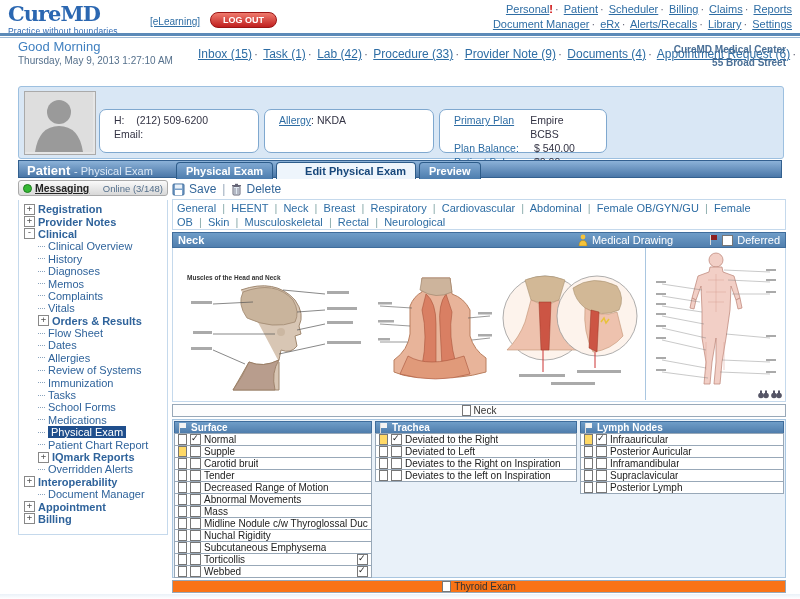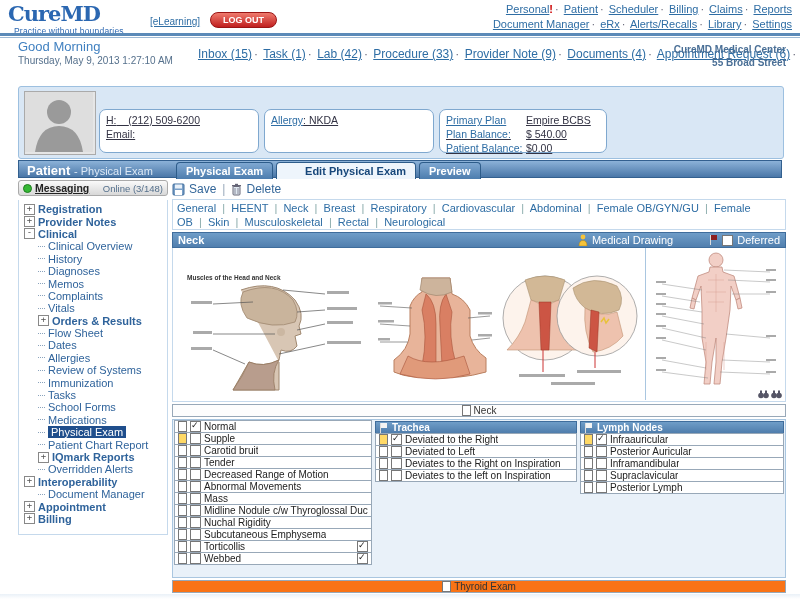--- a/index.html
+++ b/index.html
@@ -3,36 +3,36 @@
 <meta charset="utf-8">
 <style>
   html,body{margin:0;padding:0;background:#fff;}
   #app{position:relative;width:800px;height:599px;overflow:hidden;background:#fff;
        font-family:"Liberation Sans",sans-serif;font-size:11px;color:#333;}
   .abs{position:absolute;}
   a,.link{color:#2e6da4;text-decoration:underline;cursor:pointer;}
   .sep{color:#667;text-decoration:none;padding:0 2px;}
   
   .logo-title{font-family:"DejaVu Serif",serif;font-weight:bold;font-size:21px;color:#2b67b1;letter-spacing:-1px;line-height:24px;}
-  .logo-tag{font-size:8.5px;color:#2b67b1;letter-spacing:.2px;margin-left:6px;}
+  .logo-tag{font-size:8.5px;color:#2b67b1;letter-spacing:.2px;}
   .logout{display:inline-block;background:linear-gradient(#ef7a6d,#c01f1f);color:#fff;font-weight:bold;font-size:9px;
           padding:2px 12px;border-radius:9px;border:1px solid #9a1515;cursor:pointer;}
   .rule1{left:0;top:33px;width:800px;height:3px;background:#5b8ab8;}
   .rule2{left:0;top:37px;width:800px;height:1px;background:#9db9d4;}
   .navlinks{right:8px;top:2px;text-align:right;font-size:11px;line-height:15px;white-space:nowrap;}
   .excl{color:#cc0000;font-weight:bold;text-decoration:none;}
   .greet{left:18px;top:39px;}
   .greet .gm{font-size:13px;color:#4080c0;}
   .greet .dt{font-size:10px;color:#55708c;margin-top:1px;}
   .inboxlinks{left:186px;top:47px;font-size:12px;white-space:nowrap;margin-left:12px;}
   .clinic{right:14px;top:43px;text-align:right;font-size:10px;font-weight:bold;color:#4a6f96;line-height:13px;}
   
   .pt-panel{left:18px;top:86px;width:764px;height:71px;background:#d9e7f5;border:1px solid #9dc0e0;border-radius:3px;}
   .avatar{left:5px;top:4px;width:70px;height:62px;background:#e6e6e6;border:1px solid #aaa;}
-  .ibox{top:22px;height:44px;background:#fff;border:1px solid #7fa8cf;border-radius:7px;font-size:10.5px;padding:3px 6px;box-sizing:border-box;line-height:14px;color:#334;text-decoration:underline;}
+  .ibox{top:22px;height:44px;background:#fff;border:1px solid #7fa8cf;border-radius:7px;font-size:10.5px;padding:3px 14px;box-sizing:border-box;line-height:14px;color:#334;}
   .ibox .lbl{color:#2e6da4;}
   .alert-red{color:#cc2222;font-size:10.5px;}
   .alert-orange{color:#e8930c;font-weight:bold;font-size:10.5px;text-decoration:underline;cursor:pointer;}
   .go-icon{position:absolute;right:4px;bottom:3px;width:13px;height:13px;border-radius:50%;
            background:radial-gradient(circle at 35% 30%,#8fd55e,#2f9a2f);color:#fff;font-size:9px;line-height:13px;text-align:center;cursor:pointer;}
   
   .sec-bar{left:18px;top:160px;width:764px;height:18px;background:linear-gradient(#8cb2d8,#4a77a8);border:1px solid #33608f;box-sizing:border-box;}
   .sec-title{position:absolute;left:8px;top:2px;color:#fff;font-weight:bold;font-size:13px;}
   .sec-sub{color:#dce9f6;font-weight:normal;font-size:11px;}
   .tabs{position:absolute;left:157px;top:1px;display:flex;}
@@ -472,20 +472,24 @@
     </div>
   </div>
 
   <div class="abs cap-bar">
     <span class="note"></span>
     <span>Neck</span>
   </div>
 
   <div class="abs tables">
     <div class="tcol c0">
+      <div class="thead">
+          <span class="flagico light"></span>
+          <span>Surface</span>
+        </div>
       <div class="trow2">
           <span class="note"></span>
           <span class="cb on"></span>
           <span class="rl">Normal</span>
         </div>
       <div class="trow2">
           <span class="note yellow"></span>
           <span class="cb"></span>
           <span class="rl">Supple</span>
         </div>

